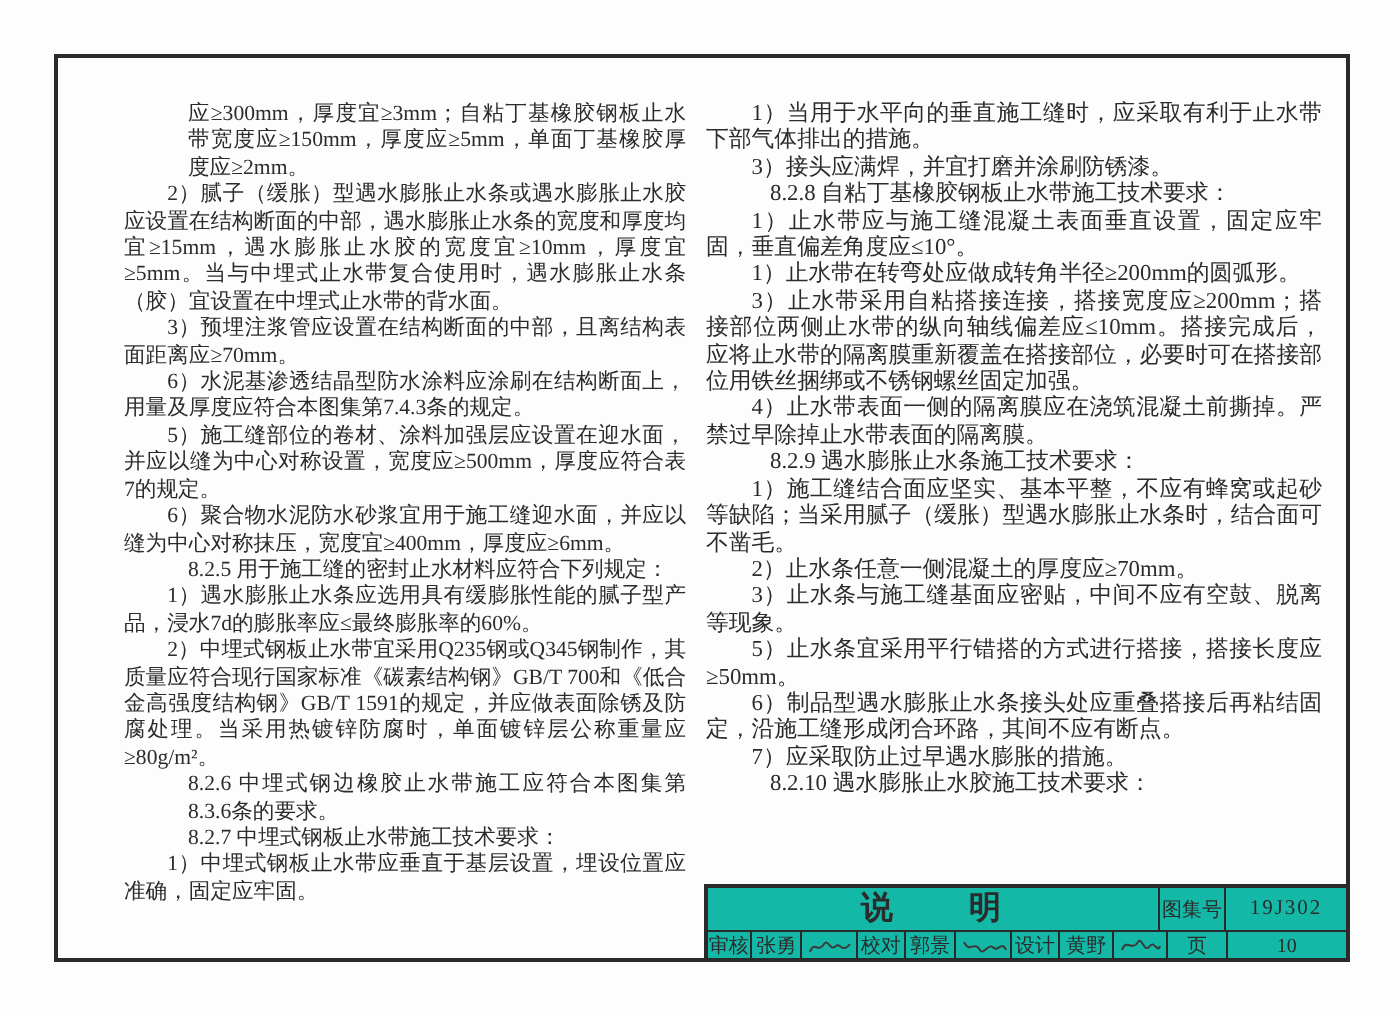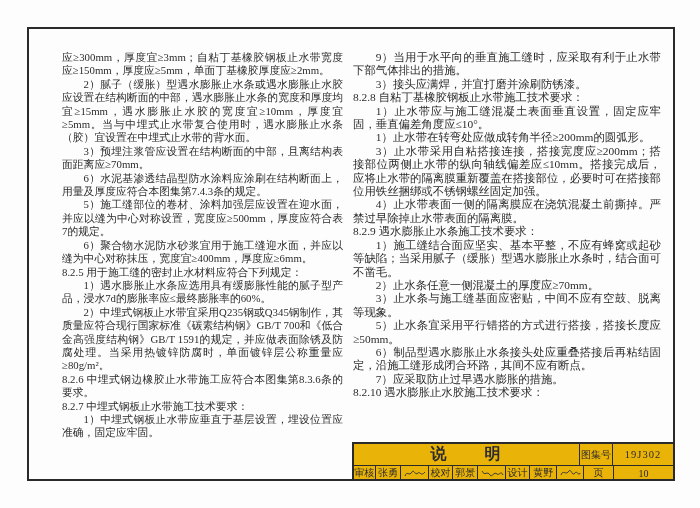--- a/index.html
+++ b/index.html
@@ -14,25 +14,25 @@
     border:2px solid #2a2a2a;background:#fdfdfd;
   }
   .col{
     position:absolute;text-align:justify;text-justify:inter-ideograph;
     letter-spacing:0;
   }
   .col-left{left:62px;top:51px;width:281px;font-size:10.8px;line-height:13.4px;}
   .col-right{left:353px;top:51px;width:308px;font-size:11.4px;line-height:13.4px;}
   .col p{margin:0;padding:0;}
   .col p.sub{text-indent:2em;}
-  .col p.sec{text-indent:0;}
+  .col p.sec{text-indent:0;margin-left:32px;}
 
   .titleblock{
     position:absolute;left:352px;top:442px;width:323px;height:39px;
-    border:2px solid #2a2a2a;box-sizing:border-box;background:#eab308;
+    border:2px solid #2a2a2a;box-sizing:border-box;background:#14b8a6;
     display:flex;flex-direction:column;
   }
   .tb-row{display:flex;box-sizing:border-box;}
   .tb-row1{height:23px;border-bottom:1px solid #2a2a2a;}
   .tb-row2{flex:1;}
   .tb-cell{
     box-sizing:border-box;border-right:1px solid #2a2a2a;
     display:flex;align-items:center;justify-content:center;
     overflow:hidden;white-space:nowrap;
   }
@@ -59,21 +59,21 @@
   <p class="sub">6）聚合物水泥防水砂浆宜用于施工缝迎水面，并应以缝为中心对称抹压，宽度宜≥400mm，厚度应≥6mm。</p>
   <p class="sec">8.2.5 用于施工缝的密封止水材料应符合下列规定：</p>
   <p class="sub">1）遇水膨胀止水条应选用具有缓膨胀性能的腻子型产品，浸水7d的膨胀率应≤最终膨胀率的60%。</p>
   <p class="sub">2）中埋式钢板止水带宜采用Q235钢或Q345钢制作，其质量应符合现行国家标准《碳素结构钢》GB/T 700和《低合金高强度结构钢》GB/T 1591的规定，并应做表面除锈及防腐处理。当采用热镀锌防腐时，单面镀锌层公称重量应≥80g/m²。</p>
   <p class="sec">8.2.6 中埋式钢边橡胶止水带施工应符合本图集第8.3.6条的要求。</p>
   <p class="sec">8.2.7 中埋式钢板止水带施工技术要求：</p>
   <p class="sub">1）中埋式钢板止水带应垂直于基层设置，埋设位置应准确，固定应牢固。</p>
 </div>
 
 <div class="col col-right">
-  <p class="sub">9）当用于水平向的垂直施工缝时，应采取有利于止水带下部气体排出的措施。</p>
+  <p class="sub">1）当用于水平向的垂直施工缝时，应采取有利于止水带下部气体排出的措施。</p>
   <p class="sub">3）接头应满焊，并宜打磨并涂刷防锈漆。</p>
   <p class="sec">8.2.8 自粘丁基橡胶钢板止水带施工技术要求：</p>
   <p class="sub">1）止水带应与施工缝混凝土表面垂直设置，固定应牢固，垂直偏差角度应≤10°。</p>
   <p class="sub">1）止水带在转弯处应做成转角半径≥200mm的圆弧形。</p>
   <p class="sub">3）止水带采用自粘搭接连接，搭接宽度应≥200mm；搭接部位两侧止水带的纵向轴线偏差应≤10mm。搭接完成后，应将止水带的隔离膜重新覆盖在搭接部位，必要时可在搭接部位用铁丝捆绑或不锈钢螺丝固定加强。</p>
   <p class="sub">4）止水带表面一侧的隔离膜应在浇筑混凝土前撕掉。严禁过早除掉止水带表面的隔离膜。</p>
   <p class="sec">8.2.9 遇水膨胀止水条施工技术要求：</p>
   <p class="sub">1）施工缝结合面应坚实、基本平整，不应有蜂窝或起砂等缺陷；当采用腻子（缓胀）型遇水膨胀止水条时，结合面可不凿毛。</p>
   <p class="sub">2）止水条任意一侧混凝土的厚度应≥70mm。</p>
   <p class="sub">3）止水条与施工缝基面应密贴，中间不应有空鼓、脱离等现象。</p>

